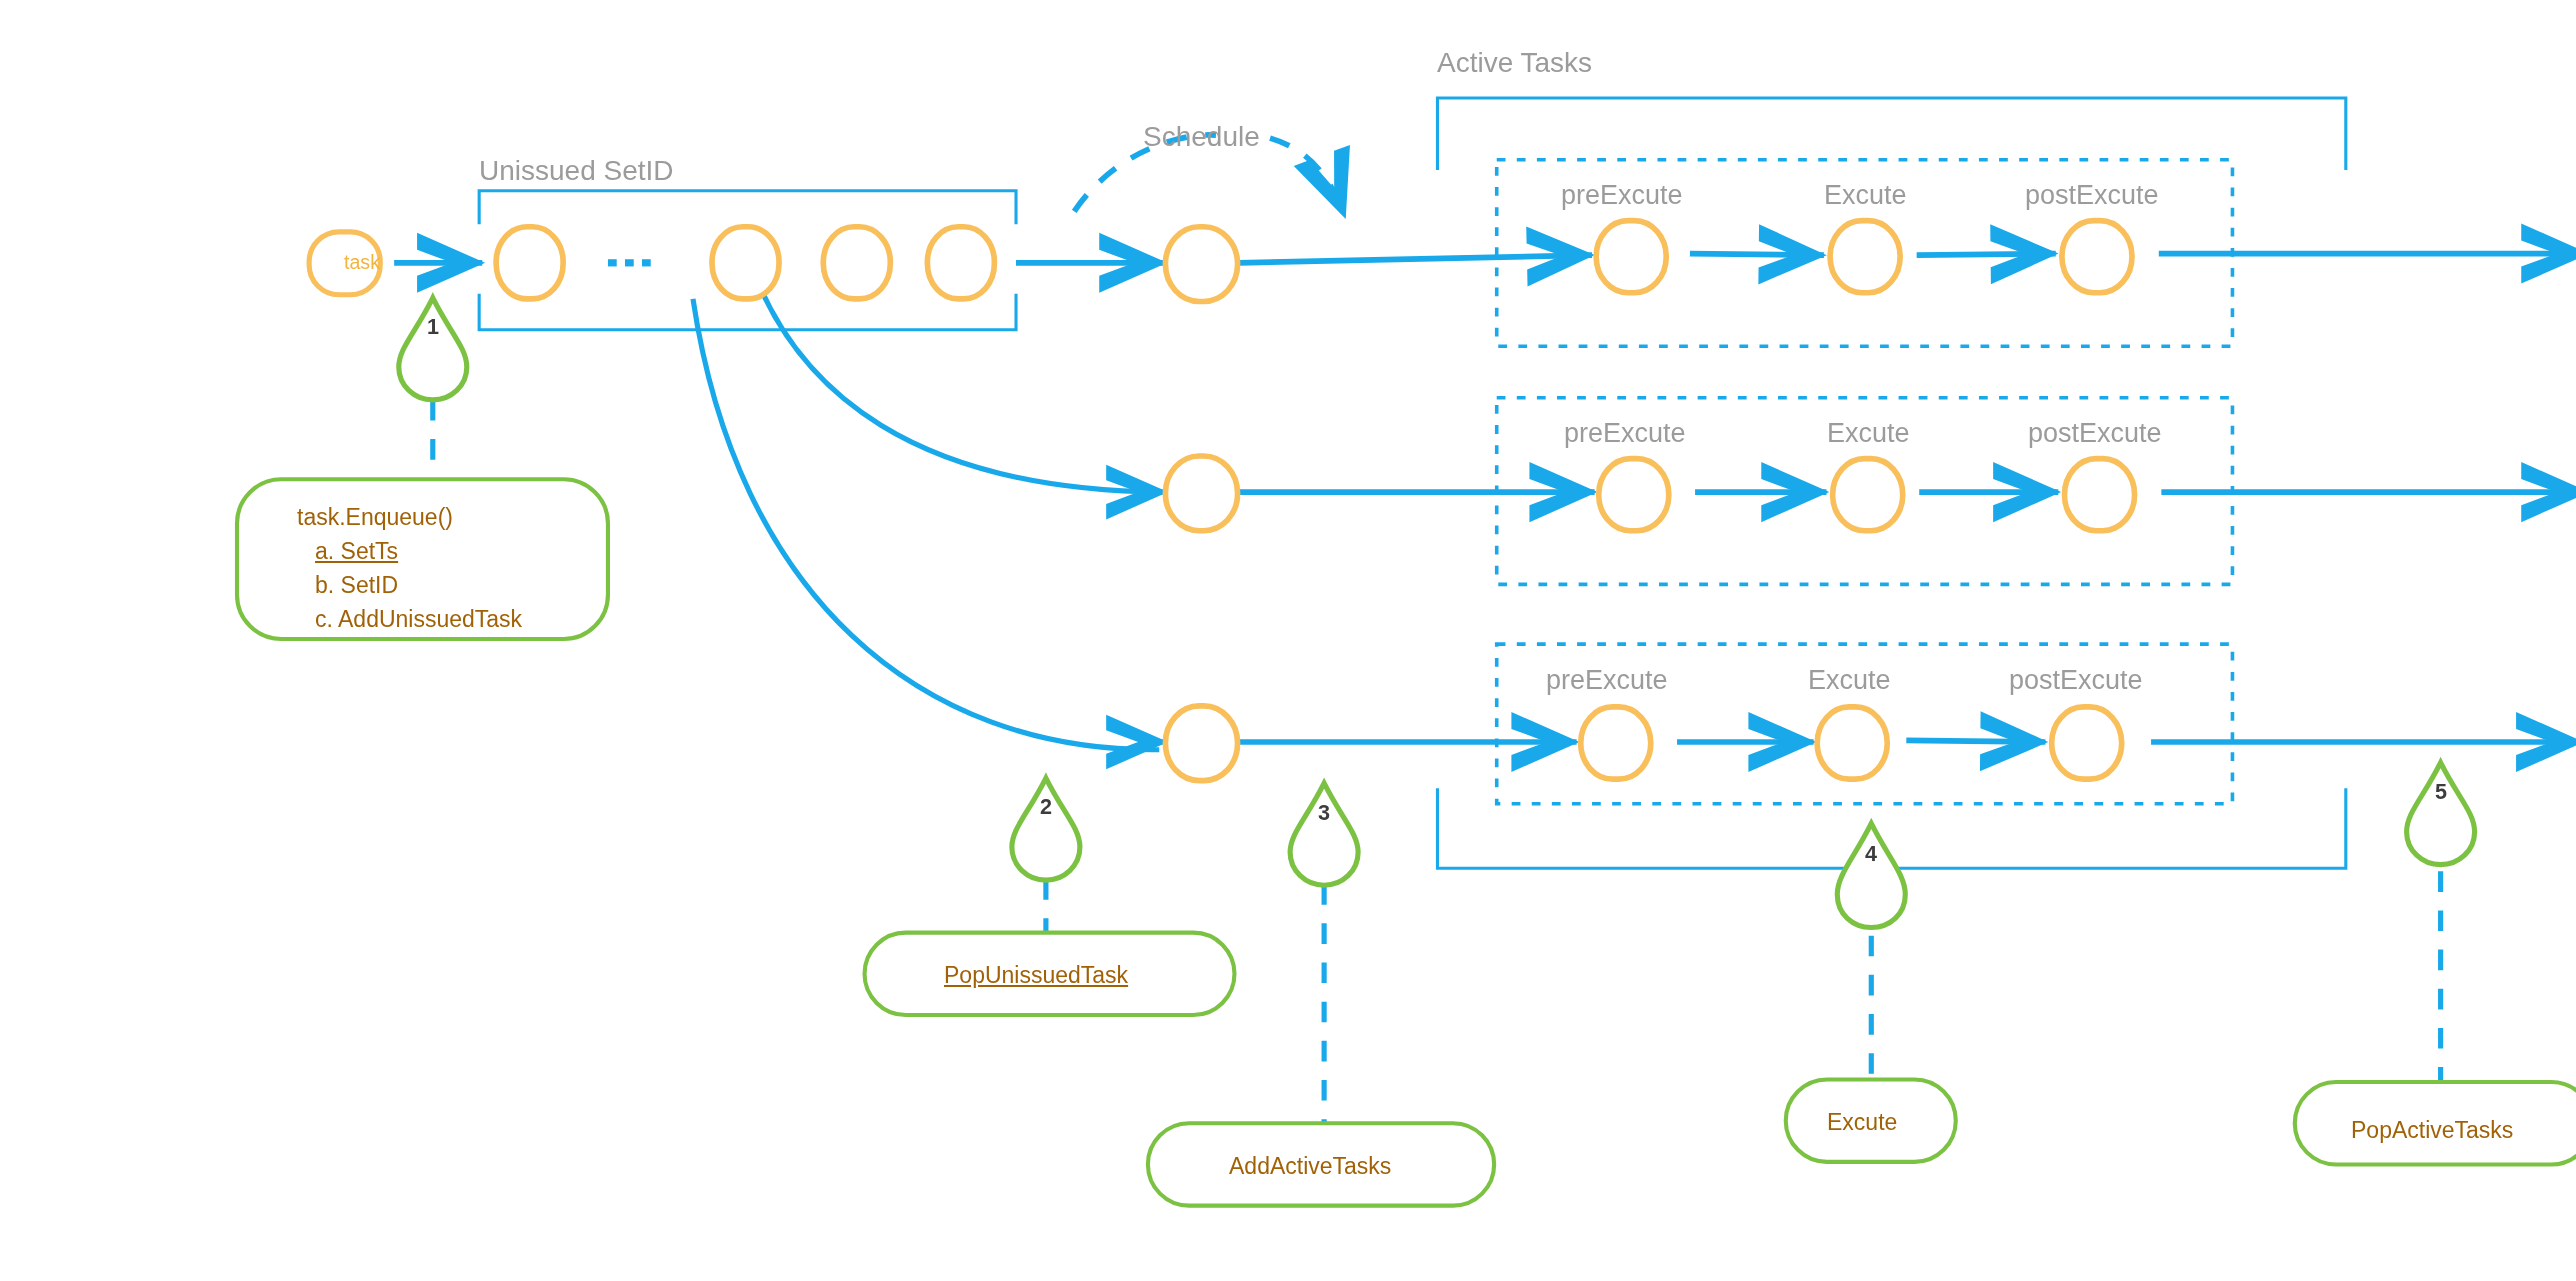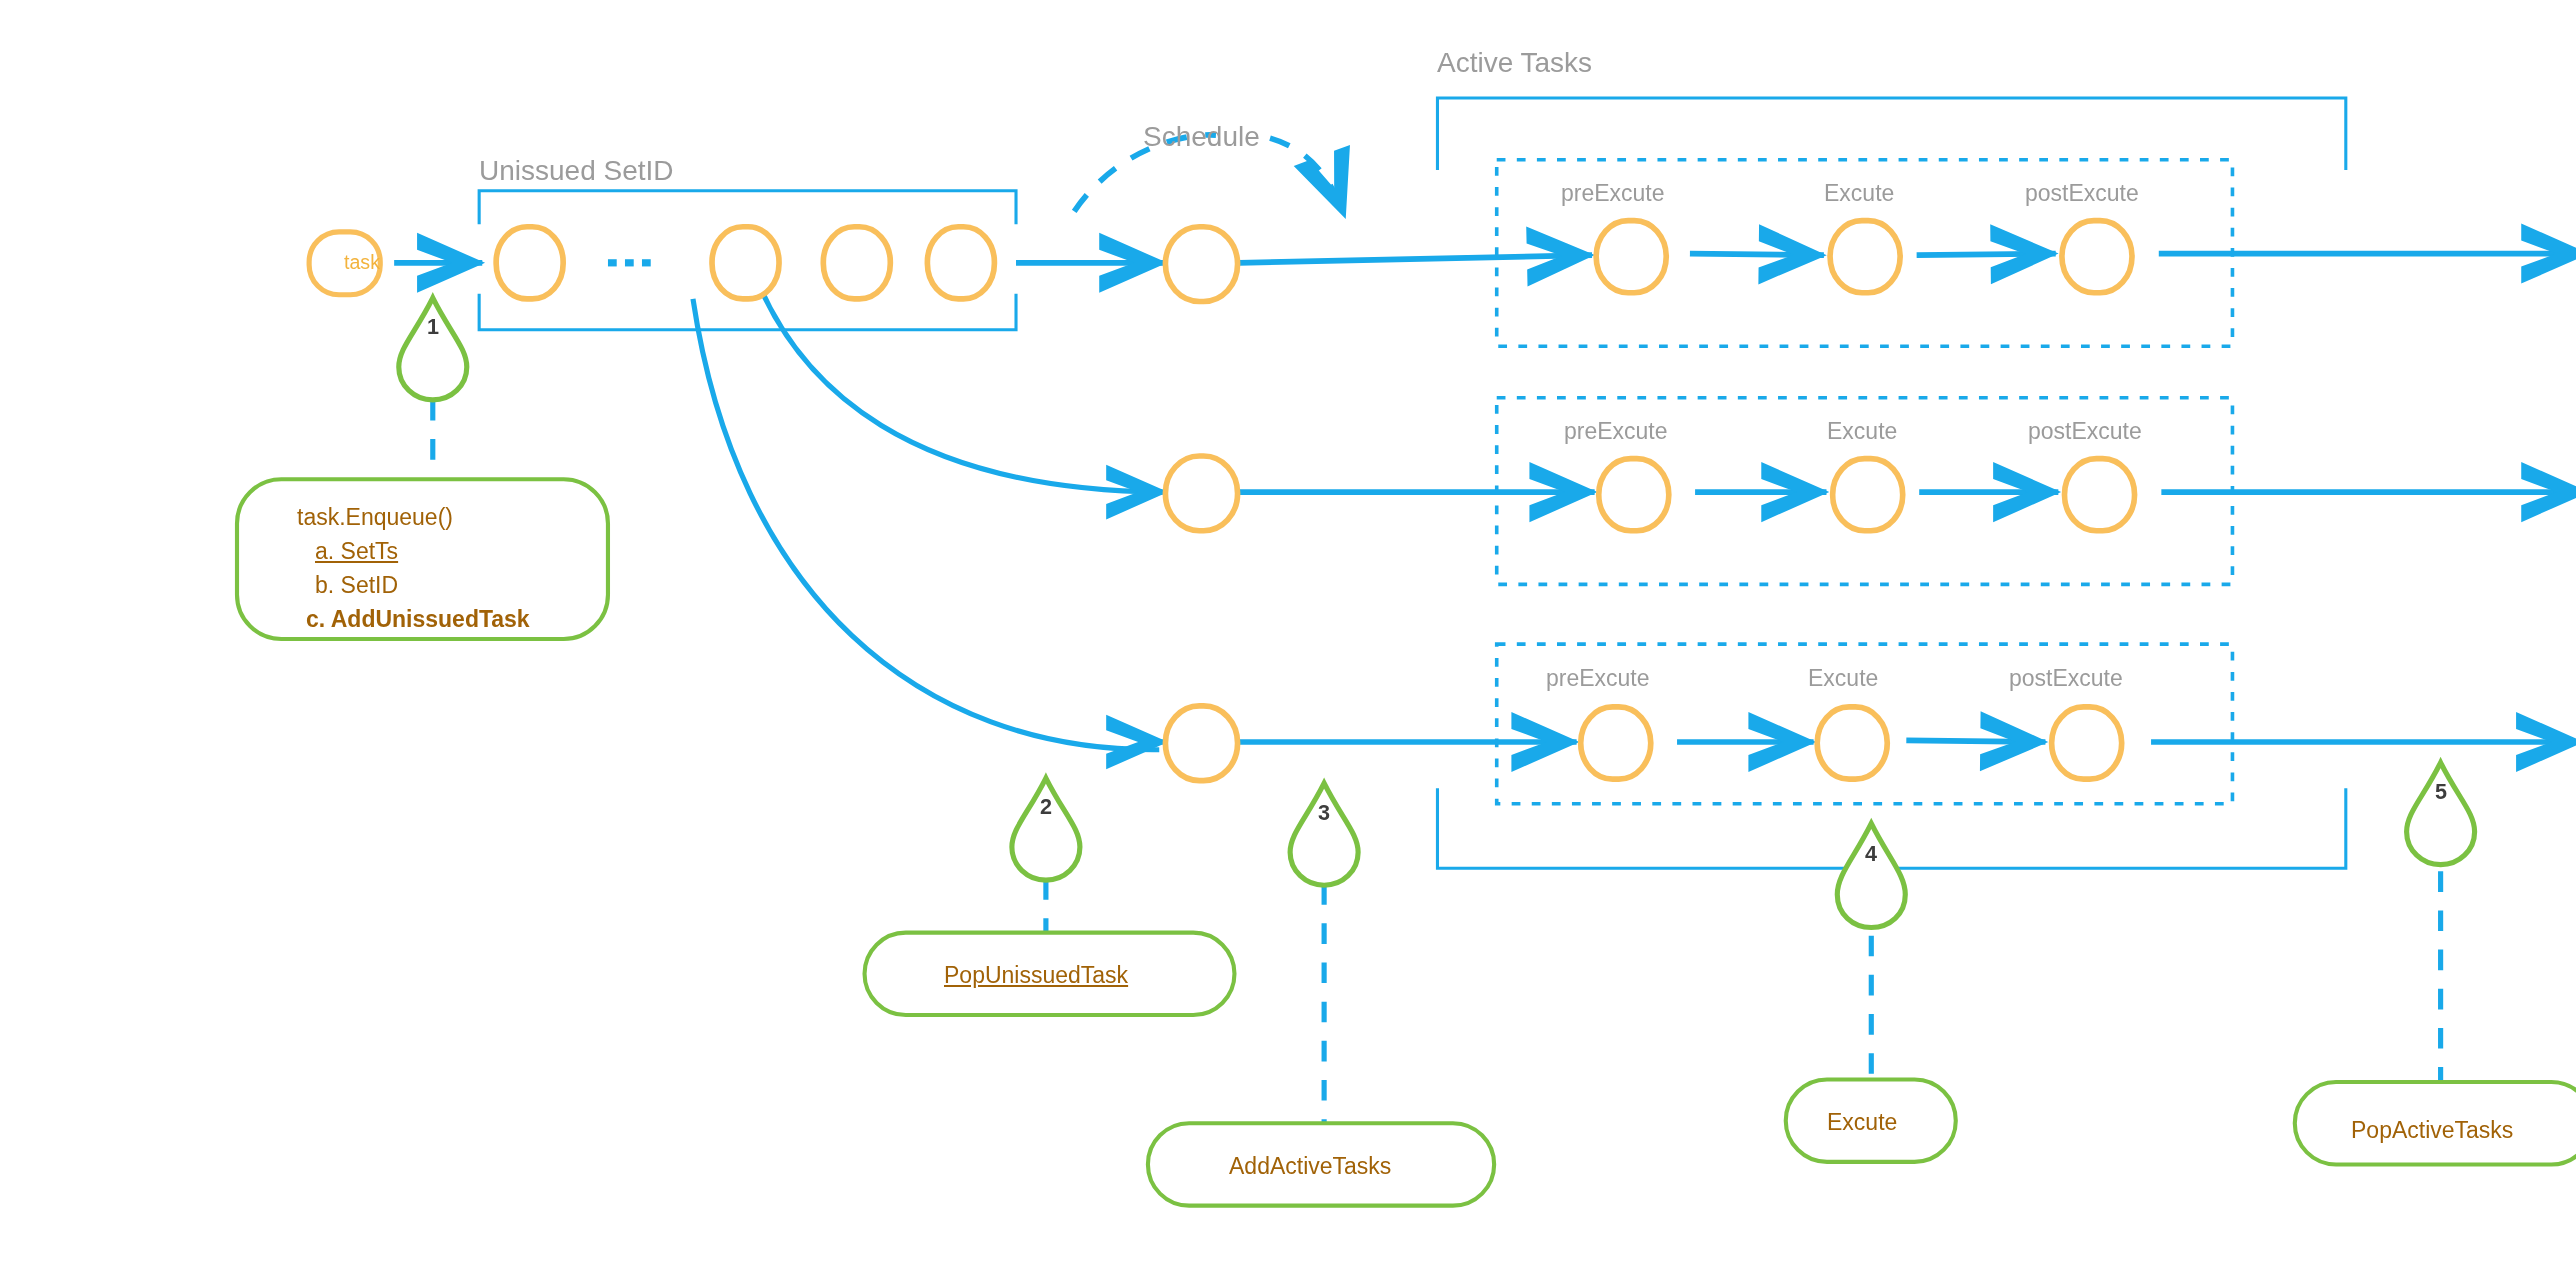--- a/index.html
+++ b/index.html
@@ -1,21 +1,21 @@
 <!DOCTYPE html>
 <html style="font-size:8.2px"><head>
 <meta charset="utf-8">
 <style>
   html,body{margin:0;padding:0;background:#ffffff;}
   body{font-family:"Liberation Sans", sans-serif;}
   #stage{position:relative;width:3114px;height:1282px;background:#ffffff;overflow:hidden;}
   #canvas{position:absolute;left:0;top:0;width:3114px;height:1282px;}
   .lbl{position:absolute;color:#9b9b9b;font-family:"Liberation Sans",sans-serif;white-space:nowrap;}
   .grp-lbl{font-size:28px;}
-  .stage-lbl{font-size:23px;}
+  .stage-lbl{font-size:27px;}
   .callout-lbl{font-size:23px;color:#a16207;line-height:1.45;}
   .node-lbl{font-size:19.6px;color:#F3B33D;margin-left:20px;}
   .marker-num{position:absolute;font-size:21.6px;font-weight:bold;color:#3d3d3d;text-align:center;}
 </style>
 </head>
 <body>
 
 <div id="stage">
 
   <svg id="canvas" viewBox="0 0 6044 2488" xmlns="http://www.w3.org/2000/svg">
@@ -151,21 +151,21 @@
 
   <div class="marker-num" style="left:407px;top:314px;width:52px;">1</div>
   <div class="marker-num" style="left:1020px;top:794px;width:52px;">2</div>
   <div class="marker-num" style="left:1298px;top:800px;width:52px;">3</div>
   <div class="marker-num" style="left:1845px;top:841px;width:52px;">4</div>
   <div class="marker-num" style="left:2415px;top:779px;width:52px;">5</div>
 
   <div class="lbl callout-lbl" style="left:297px;top:501px;">task.Enqueue()</div>
   <div class="lbl callout-lbl" style="left:315px;top:535px;text-decoration:underline;">a. SetTs</div>
   <div class="lbl callout-lbl" style="left:315px;top:569px;">b. SetID</div>
-  <div class="lbl callout-lbl" style="left:306px;top:603px;font-weight:bold;">c. AddUnissuedTask</div>
+  <div class="lbl callout-lbl" style="left:315px;top:603px;">c. AddUnissuedTask</div>
 
   <div class="lbl callout-lbl" style="left:944px;top:959px;text-decoration:underline;">PopUnissuedTask</div>
   <div class="lbl callout-lbl" style="left:1229px;top:1150px;">AddActiveTasks</div>
   <div class="lbl callout-lbl" style="left:1827px;top:1106px;">Excute</div>
   <div class="lbl callout-lbl" style="left:2351px;top:1114px;">PopActiveTasks</div>
 
 </div>
 
 
 </body></html>

